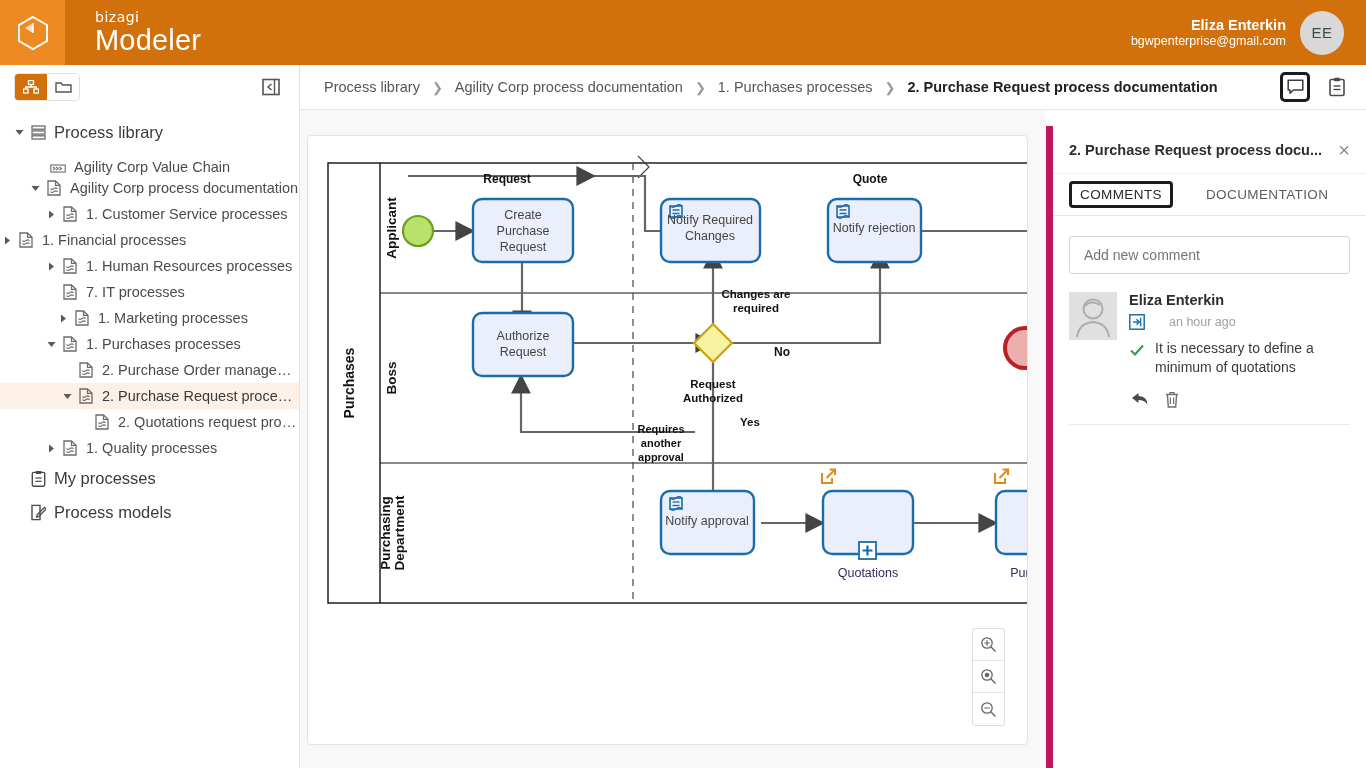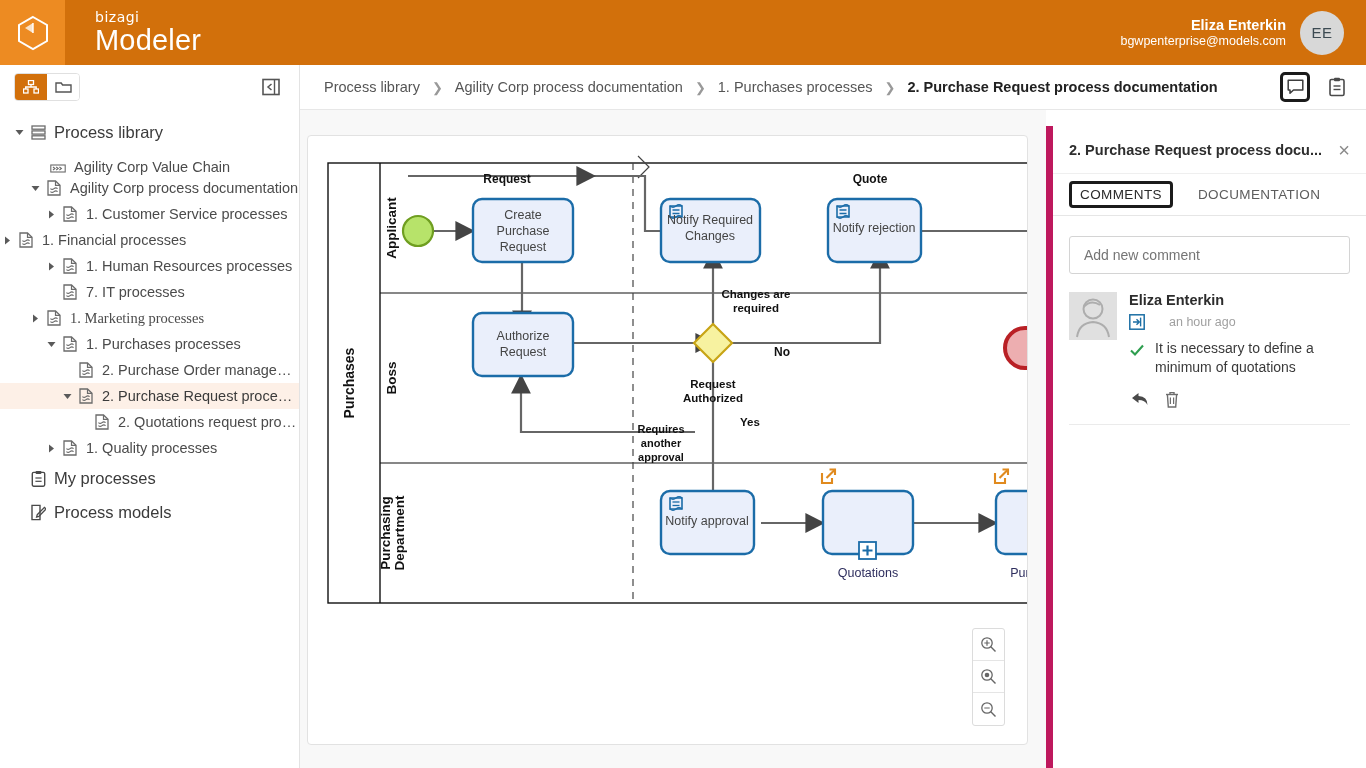--- a/index.html
+++ b/index.html
@@ -147,21 +147,21 @@
   #rp-tabs {
     height: 42px; display: flex; align-items: center; gap: 0;
     padding: 0 16px; border-bottom: 1px solid #e6e6e6;
   }
   .rp-tab {
     font-size: 13.5px; color: #4a4a4a; letter-spacing: .4px; cursor: pointer;
     padding: 6px 9px;
   }
   .rp-tab.sel {
     border: 3px solid #1b1b1b; border-radius: 4px; color: #2b2b2b;
-    padding: 3px 8px; margin-right: 6px;
+    padding: 3px 8px; margin-right: 14px;
   }
   .rp-tab.plain { margin-left: 10px; color: #5d5d5d; text-align: right; }
   #comment-input {
     margin: 20px 16px 0 16px; height: 38px; border: 1px solid #d4d4d4;
     border-radius: 3px; display: flex; align-items: center; padding: 0 12px;
   }
   #comment-input input {
     border: none; outline: none; width: 100%; font-size: 14px; color: #8f8f8f;
     font-family: "Liberation Sans", sans-serif; background: transparent;
   }
@@ -188,21 +188,21 @@
       <line x1="16" y1="8" x2="16" y2="18" stroke="#fff" stroke-width="1.4"></line>
     </svg>
   </div>
   <div id="brand">
     <div id="brand-small">bizagi</div>
     <div id="brand-big">Modeler</div>
   </div>
   <div id="user-area">
     <div id="user-text">
       <div id="user-name">Eliza Enterkin</div>
-      <div id="user-mail">bgwpenterprise@models.com</div>
+      <div id="user-mail">bgwpenterprise@gmail.com</div>
     </div>
     <div id="avatar-circle">EE</div>
   </div>
 </div>
 
 <div id="sidebar">
   <div id="sidebar-toolbar">
     <div class="seg">
       <div class="seg-btn active">
         <svg width="16" height="14" viewBox="0 0 16 14">
@@ -321,21 +321,21 @@
         <span class="node-ico">
           <svg width="14" height="16" viewBox="0 0 14 16">
             <path d="M1 1 H8.5 L13 5.3 V15 H1 Z" fill="none" stroke="#6b6b6b" stroke-width="1.3"></path>
             <path d="M8.5 1 V5.3 H13" fill="none" stroke="#6b6b6b" stroke-width="1.2"></path>
             <path d="M3.4 8.6 q1.8 1.5 3.6 0 q1.8 -1.5 3.6 0" fill="none" stroke="#6b6b6b" stroke-width="1.1"></path>
             <path d="M3.4 11.6 q1.8 1.5 3.6 0 q1.8 -1.5 3.6 0" fill="none" stroke="#6b6b6b" stroke-width="1.1"></path>
           </svg>
         </span>
         <span class="node-label">7. IT processes</span>
       </div>
-      <div class="node" style="padding-left: 28px; font-family: Liberation Serif, serif;">
+      <div class="node" style="padding-left: 56px;">
         <span class="twisty">
           <svg width="9" height="9" viewBox="0 0 9 9">
             <path d="M2 0.5 L7 4.5 L2 8.5 Z" fill="#5a5a5a"></path>
           </svg>
         </span>
         <span class="node-ico">
           <svg width="14" height="16" viewBox="0 0 14 16">
             <path d="M1 1 H8.5 L13 5.3 V15 H1 Z" fill="none" stroke="#6b6b6b" stroke-width="1.3"></path>
             <path d="M8.5 1 V5.3 H13" fill="none" stroke="#6b6b6b" stroke-width="1.2"></path>
             <path d="M3.4 8.6 q1.8 1.5 3.6 0 q1.8 -1.5 3.6 0" fill="none" stroke="#6b6b6b" stroke-width="1.1"></path>

